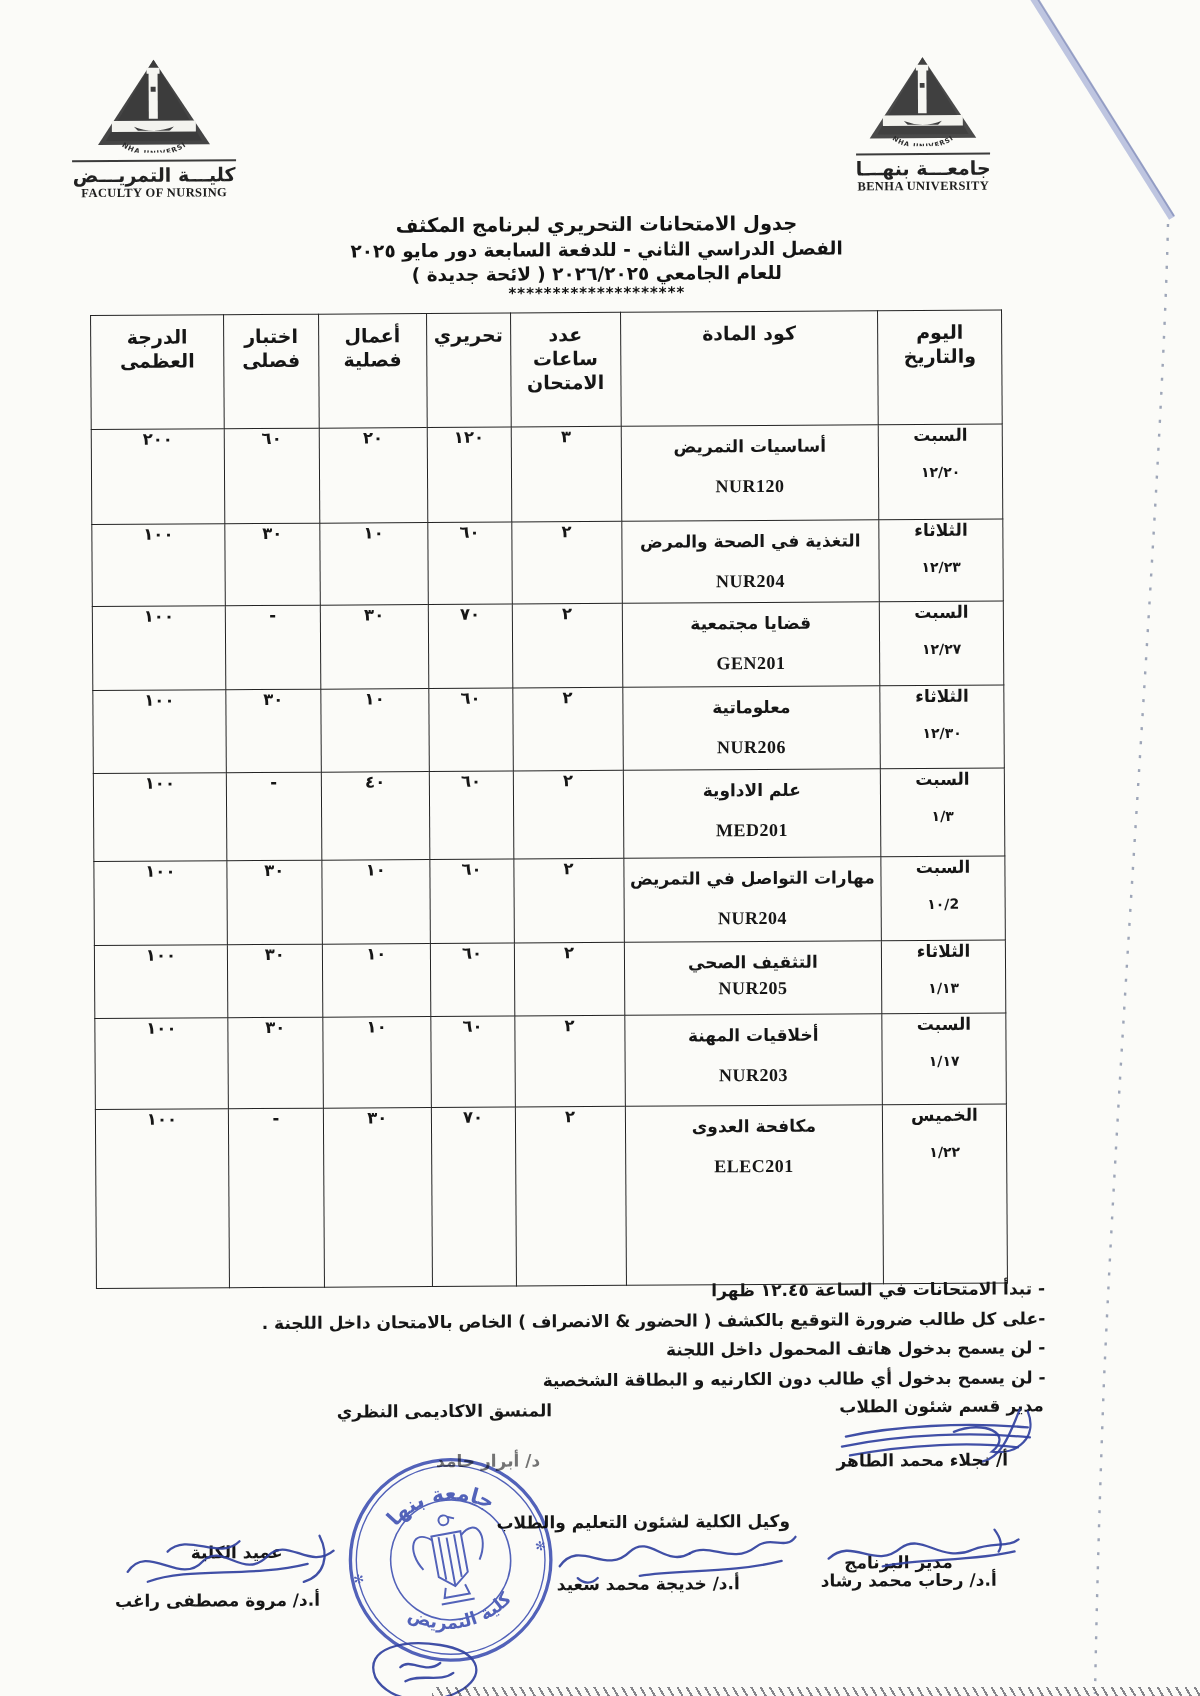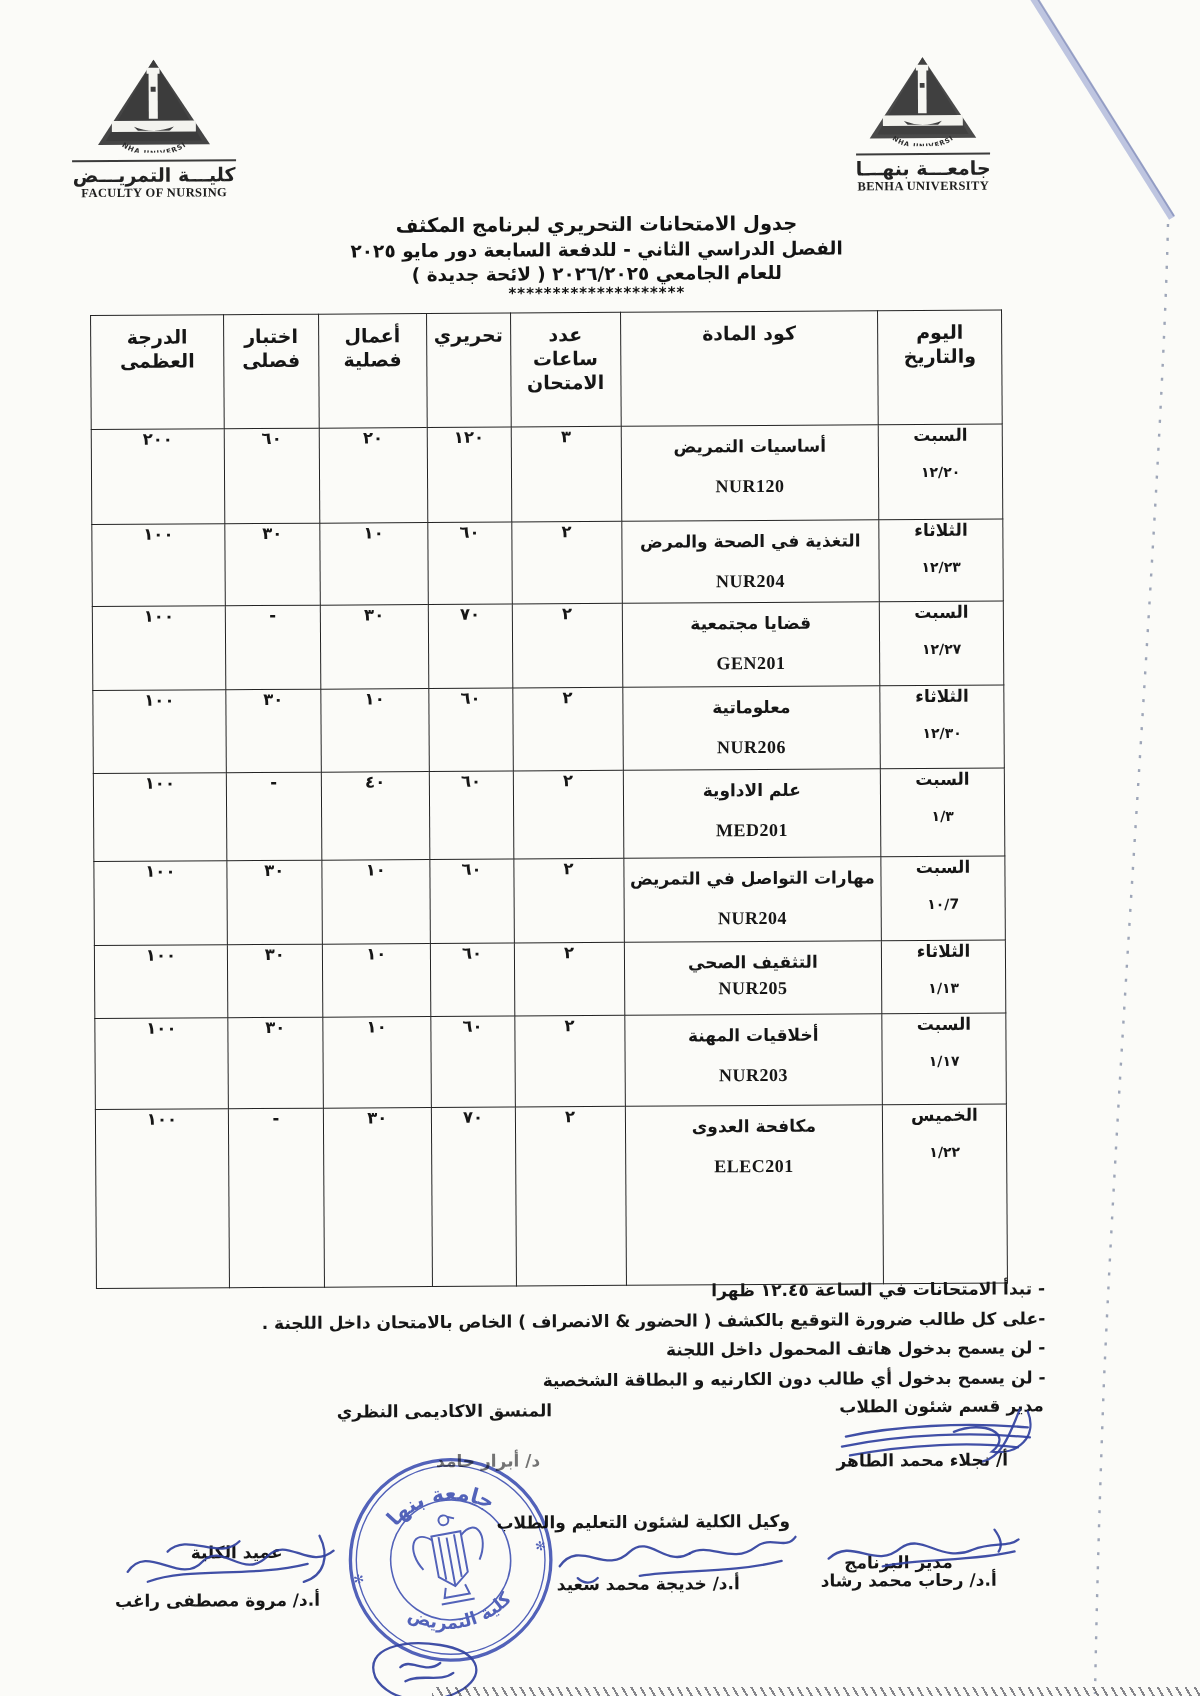--- a/index.html
+++ b/index.html
@@ -213,21 +213,21 @@
         <td class="c-num">٢</td>
         <td class="c-num">٦٠</td>
         <td class="c-num">٤٠</td>
         <td class="c-num">-</td>
         <td class="c-num">١٠٠</td>
       </tr>
 
       <tr>
         <td>
           <div class="day">السبت</div>
-          <div class="date">7/١٠</div>
+          <div class="date">2/١٠</div>
         </td>
         <td>
           <div class="subj">مهارات التواصل في التمريض</div>
           <div class="code">NUR204</div>
         </td>
         <td class="c-num">٢</td>
         <td class="c-num">٦٠</td>
         <td class="c-num">١٠</td>
         <td class="c-num">٣٠</td>
         <td class="c-num">١٠٠</td>

